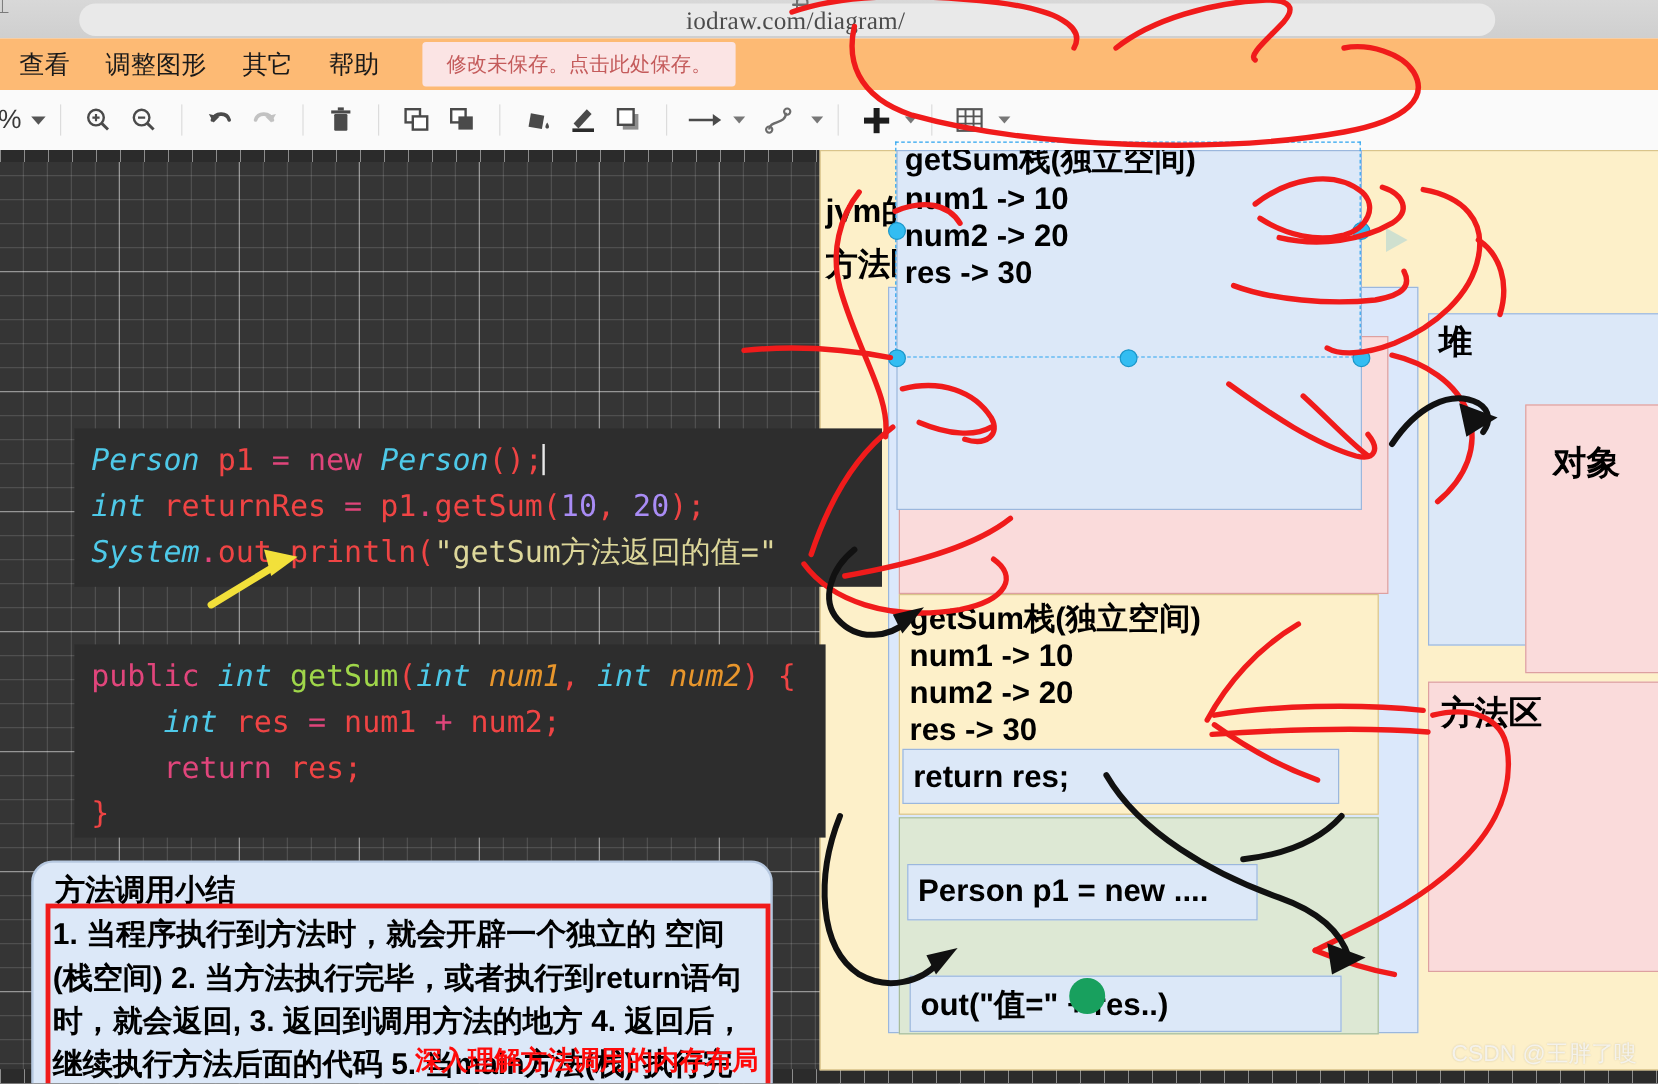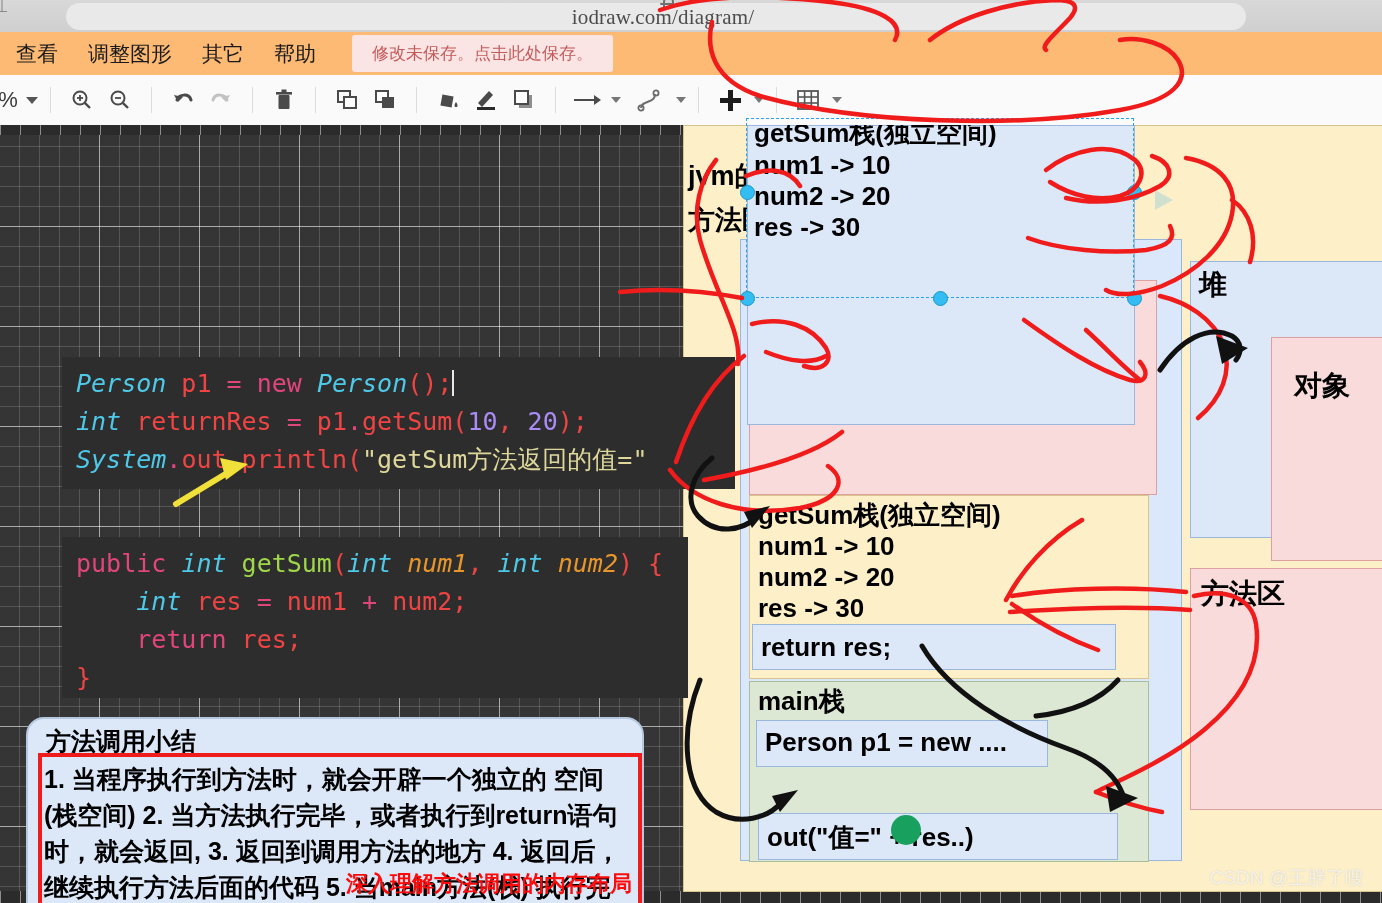--- a/index.html
+++ b/index.html
@@ -330,21 +330,20 @@
           <div class="bt">getSum栈(独立空间)</div>
           <div class="bt">num1 -&gt; 10
 num2 -&gt; 20
 res -&gt; 30</div>
           <div class="return-row">
             <span>return res;</span>
           </div>
         </div>
 
         <div class="box main-box">
-          <div class="bt">main栈</div>
           <div class="main-row" id="mrow1">
             <span>Person p1 = new ....</span>
           </div>
           <div class="main-row" id="mrow3">
             <span>out("值=" + res..)</span>
           </div>
         </div>
       </div>
 
       <div class="heap">

